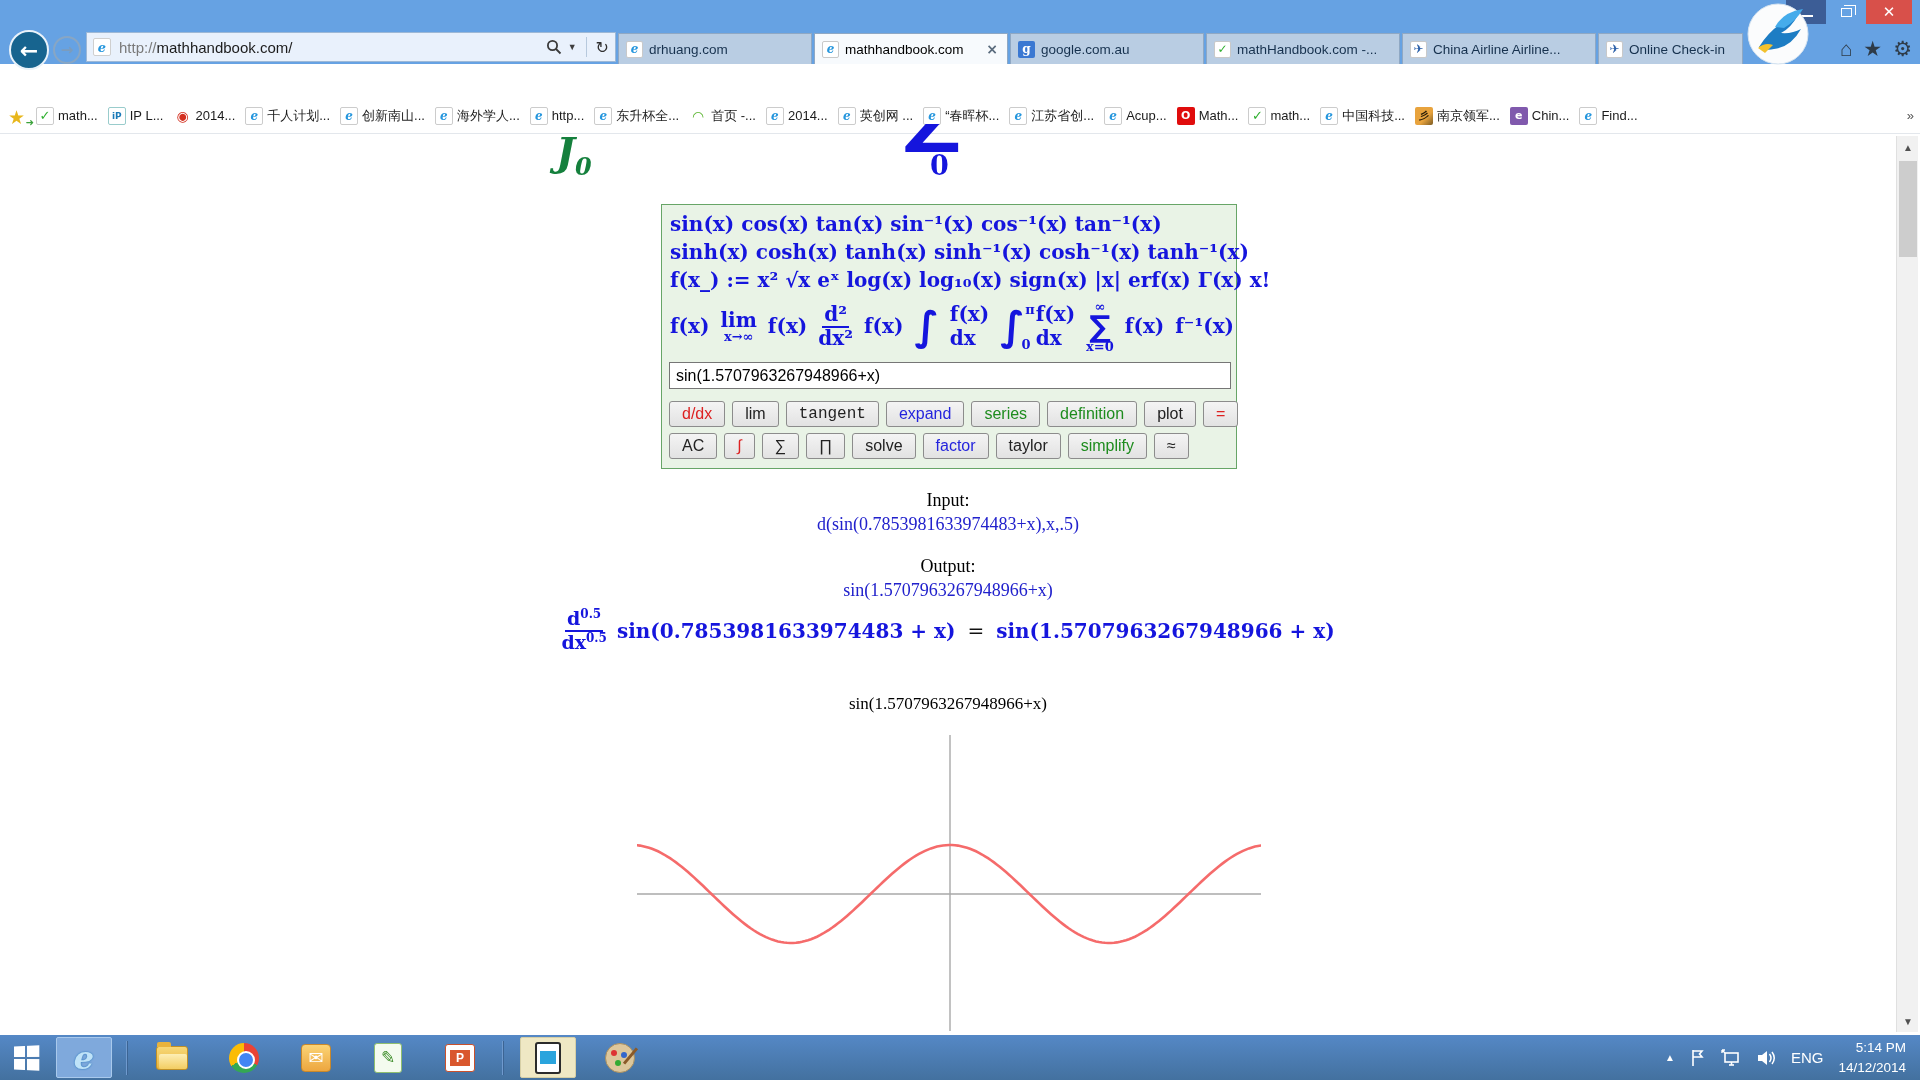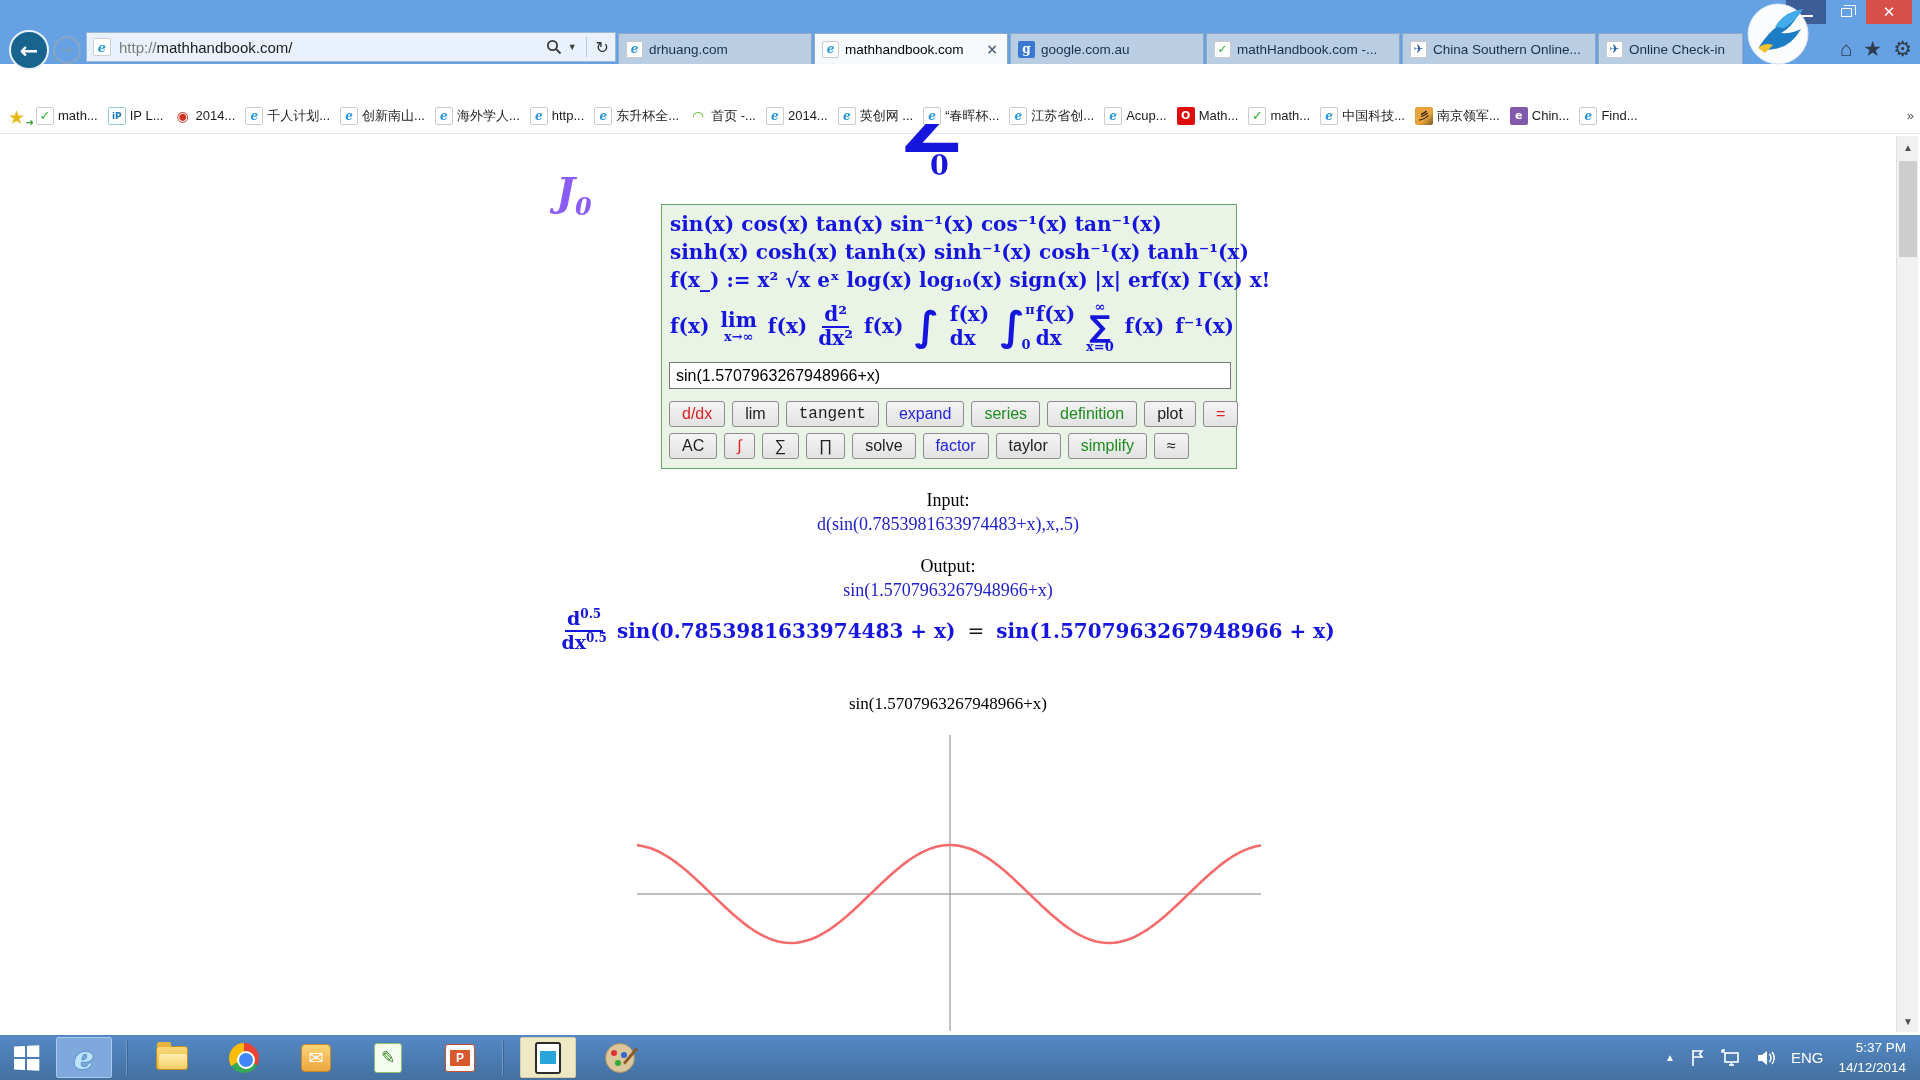--- a/index.html
+++ b/index.html
@@ -66,21 +66,21 @@
   .fi2-weibo { background:#fff; color:#d42f1f; font-size:14px;}
   .fi2-swoosh { background:#fff; color:#5bb531; font:bold 14px "DejaVu Sans",sans-serif;}
   .fi2-oracle { background:#e00c0c; color:#fff; font:bold 11px "DejaVu Sans",sans-serif;}
   .fi2-tiger { background:linear-gradient(135deg,#e8a33d 60%,#7a5a22); color:#281c08; font:bold 10px "DejaVu Sans",sans-serif;}
   .fi2-purple { background:#8059ad; color:#fff; font:bold 11px "DejaVu Sans",sans-serif;}
   #fav-chevron { margin-left:auto; margin-right:6px; color:#555; font-size:13px; cursor:pointer;}
 
   
   #content { position:absolute; left:0; top:134px; width:1920px; height:901px; background:#fff; }
 
-  #frag-j { position:absolute; left:556px; top:-6px; font:bold italic 40px "DejaVu Serif",serif; color:#8b5cf6;margin-top:40px;}
+  #frag-j { position:absolute; left:556px; top:-6px; font:bold italic 40px "DejaVu Serif",serif; color:#15803d;}
   #frag-j sub { font-size:24px; }
   #frag-sigma { position:absolute; left:904px; top:-10px; width:92px; height:28px; overflow:hidden; }
   #frag-sigma span { display:block; font:bold 78px/78px "DejaVu Sans",sans-serif; color:#1515dd; margin-top:-52px; letter-spacing:-2px;}
   #frag-sigma-sub { position:absolute; left:930px; top:16px; font:bold 27px "DejaVu Serif",serif; color:#1515dd;}
 
   #panel { position:absolute; left:661px; top:70px; width:576px; height:265px; background:#e9f3e6; border:1px solid #67a567; padding:5px 6px; }
   .mline { font:bold 20px "DejaVu Serif",serif; color:#1515dd; white-space:nowrap; line-height:28px; padding-left:2px;}
   #mline4 { display:flex; align-items:center; gap:11px; height:64px; padding-left:2px; font:bold 20px "DejaVu Serif",serif; color:#1515dd;}
   .stack { display:flex; flex-direction:column; align-items:center; line-height:1; }
   .stack .sm { font-size:13px; }
@@ -201,21 +201,21 @@
         <div class="tab">
           <span class="favicon fi-google">g</span>
           <span class="tab-label">google.com.au</span>
         </div>
         <div class="tab">
           <span class="favicon fi-mathdoc">✓</span>
           <span class="tab-label">mathHandbook.com -...</span>
         </div>
         <div class="tab">
           <span class="favicon fi-airline">✈</span>
-          <span class="tab-label">China Southern Online...</span>
+          <span class="tab-label">China Airline Airline...</span>
         </div>
         <div class="tab">
           <span class="favicon fi-airline">✈</span>
           <span class="tab-label">Online Check-in</span>
         </div>
       </div>
 
     <div id="bird-logo">
       <svg width="64" height="64" viewBox="0 0 64 64">
         <circle cx="32" cy="32" r="30" fill="#fbfcfd" stroke="#d7e4f0" stroke-width="1"></circle>
@@ -469,18 +469,18 @@
           </svg>
       </span>
       <span class="tray-icon">
         <svg width="20" height="18" viewBox="0 0 20 18">
             <path d="M2 6 h4 l5 -4 v14 l-5 -4 h-4 z" fill="#fff"></path>
             <path d="M13.5 5 q3 4 0 8 M16 3 q4.5 6 0 12" fill="none" stroke="#fff" stroke-width="1.5"></path>
           </svg>
       </span>
       <span id="tray-lang">ENG</span>
       <div id="tray-clock">
-        <div>5:37 PM</div>
+        <div>5:14 PM</div>
         <div>14/12/2014</div>
       </div>
     </div>
   </div>
 </div>
 
 </body></html>

